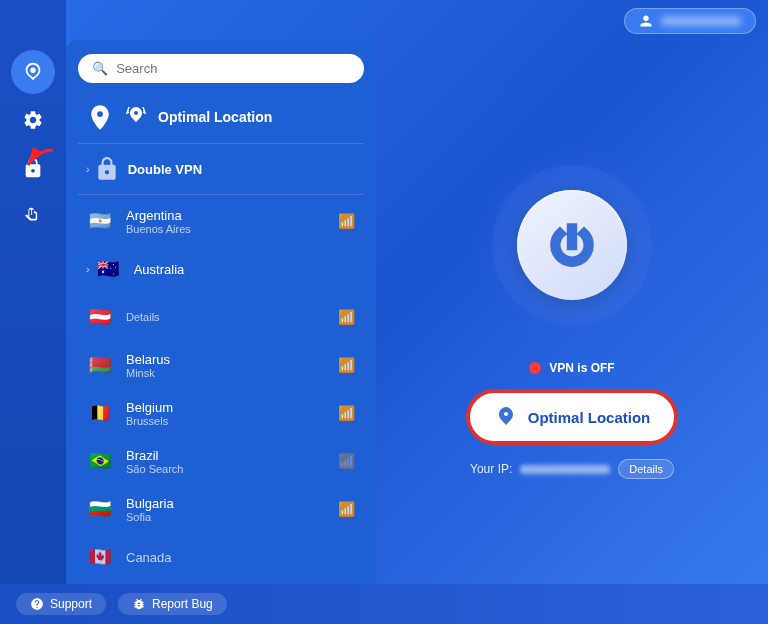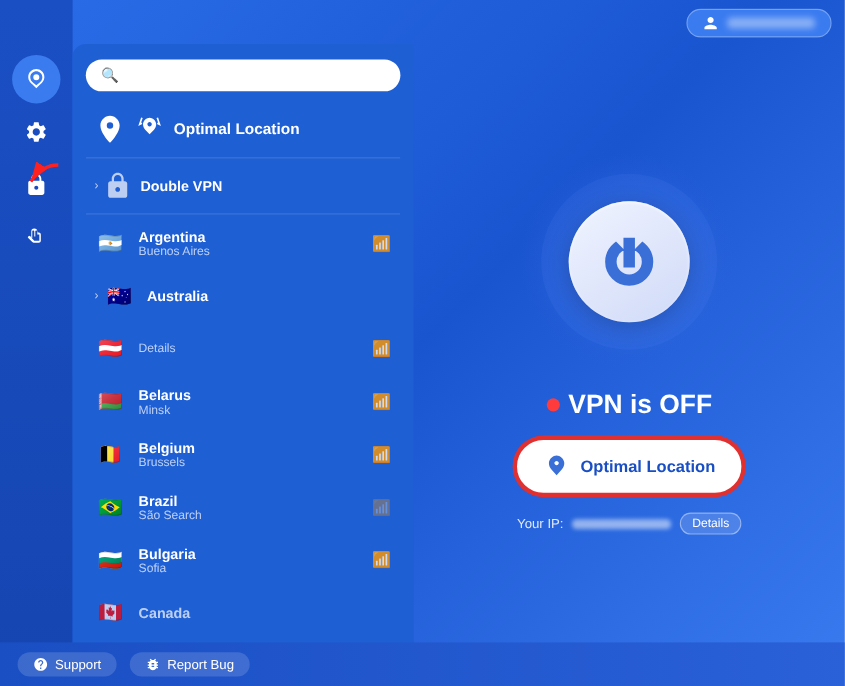--- a/index.html
+++ b/index.html
@@ -161,21 +161,21 @@
       justify-content: center;
       font-size: 18px;
       flex-shrink: 0;
       overflow: hidden;
     }
     .list-item .country-info {
       flex: 1;
     }
     .list-item .country-name {
       font-size: 13px;
-      font-weight: 700;
+      font-weight: 400;
       color: white;
     }
     .list-item .city-name {
       font-size: 11px;
       color: rgba(255,255,255,0.7);
     }
     .signal-icon {
       color: rgba(255,255,255,0.8);
       font-size: 14px;
     }
@@ -263,21 +263,21 @@
       stroke: #3a6fd8;
       stroke-width: 3;
       stroke-linecap: round;
     }
 
     
     .vpn-status {
       display: flex;
       align-items: center;
       gap: 8px;
-      font-size: 24px;
+      font-size: 12px;
       font-weight: 600;
       color: white;
     }
     .status-dot {
       width: 12px; height: 12px;
       border-radius: 50%;
       background: #ff3b3b;
     }
 
     
@@ -415,20 +415,21 @@
     <svg viewBox="0 0 24 24">
       <path d="M13 6a3 3 0 00-3-3 3 3 0 00-3 3v5.5l-1.5-1a1 1 0 00-1.4.3l-.6 1 4.5 4.5c.5.5 1 .7 1.5.7h5c1 0 2-.9 2-2V9a2 2 0 00-2-2h-1V6zm1 3h1v6h-5l-3.5-3.5 1.5 1V6c0-.55.45-1 1-1s1 .45 1 1v5h1V6c0-.55.45-1 1-1s1 .45 1 1v3z"></path>
     </svg>
   </div>
 </div>
 
 <div class="main-panel">
 
   <div class="search-box">
     <span class="search-icon">🔍</span>
+    <input class="search-input" type="text" placeholder="Search" style="">
   </div>
 
   <div class="location-list">
 
     <div class="optimal-row">
       <svg class="rocket-icon-sm" viewBox="0 0 24 24">
         <path d="M12 2C8 2 4.5 5.5 4.5 9.5c0 5 5 11 7.5 13.5 2.5-2.5 7.5-8.5 7.5-13.5C19.5 5.5 16 2 12 2zm0 10a2.5 2.5 0 110-5 2.5 2.5 0 010 5z" fill="white"></path>
         <path d="M9 3L6 7l2 1M15 3l3 4-2 1" fill="none" stroke="white" stroke-width="1"></path>
       </svg>
       <svg style="width:24px;height:24px;fill:white;margin-right:10px;" viewBox="0 0 24 24">

